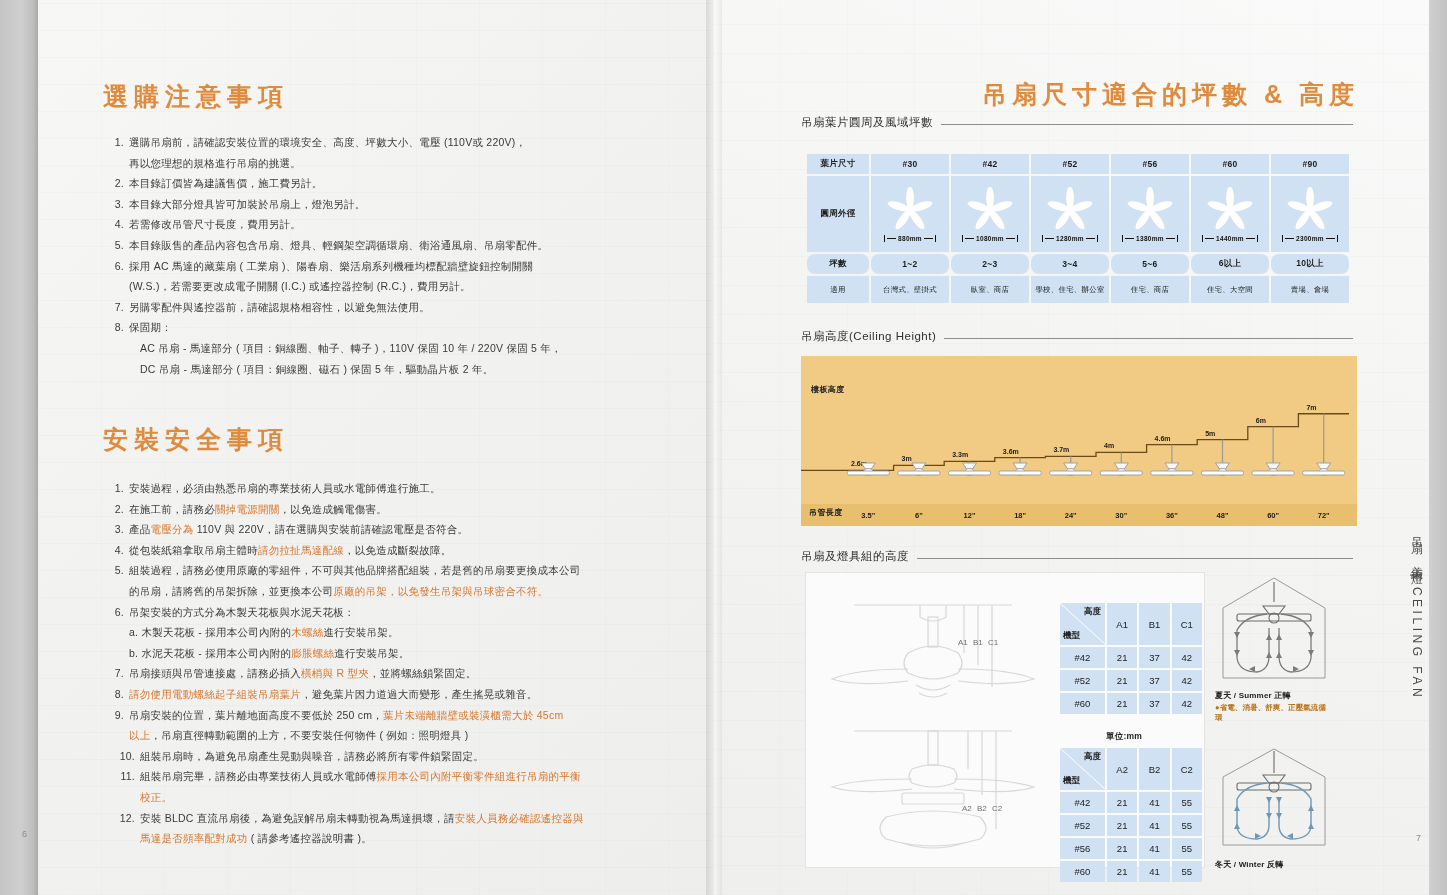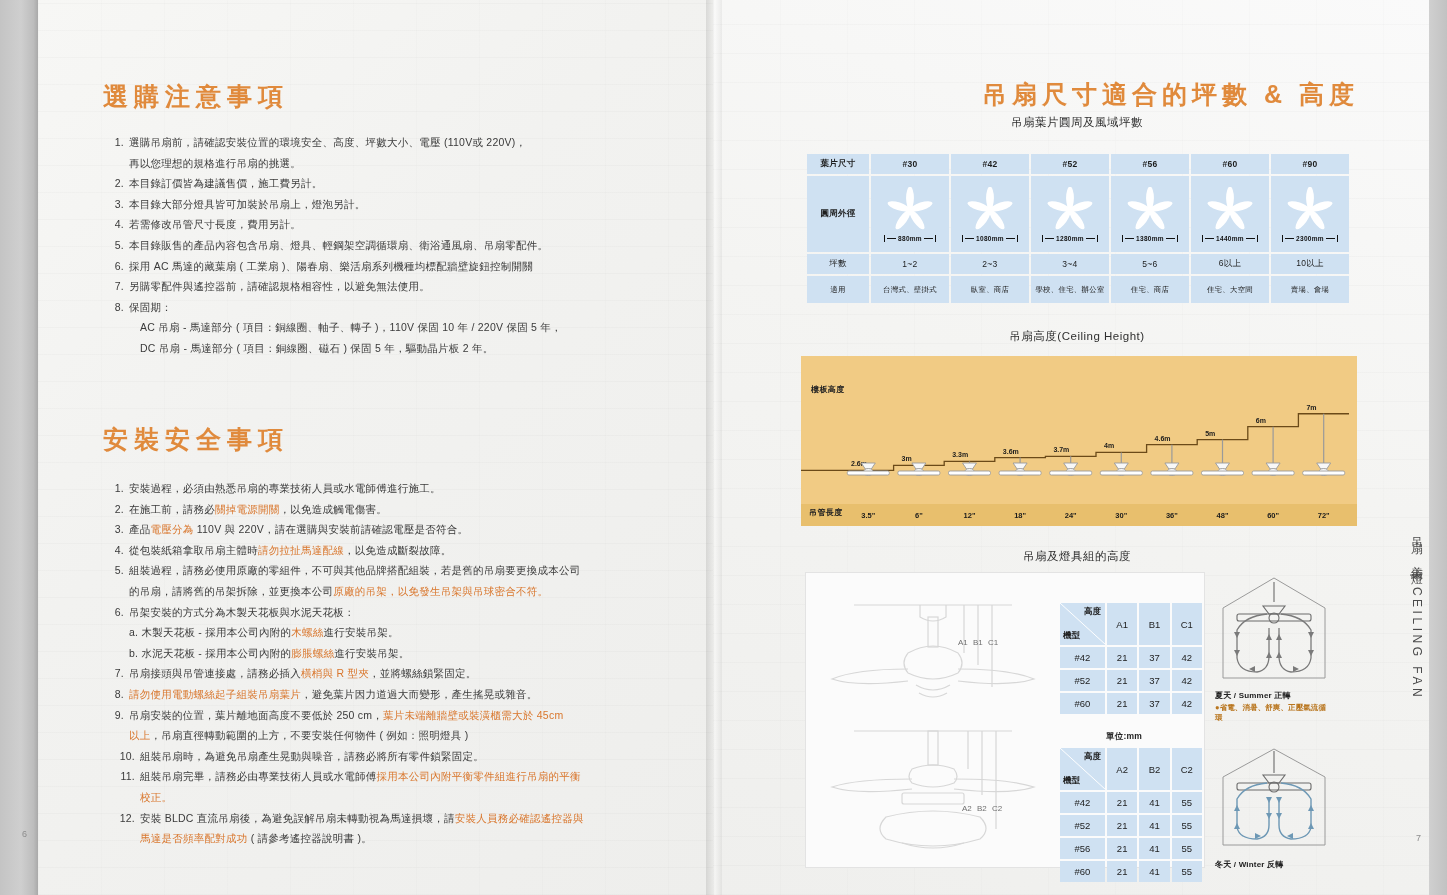--- a/index.html
+++ b/index.html
@@ -63,21 +63,21 @@
     display: flex; font-size: 10.5px; line-height: 20.6px; color: #3a3a3a;
     letter-spacing: .25px;
   }
   .note-num { flex: 0 0 auto; width: 19px; text-align: right; padding-right: 5px; }
   .note-num.indent { width: 30px; }
   .note-body { flex: 1 1 auto; }
   .note-body .hl { color: #d9762c; }
 
   
   .cap-row {
-    position: absolute; display: flex; align-items: center; width: 552px; flex-direction: column;
+    position: absolute; display: flex; align-items: center; width: 552px;
   }
   .cap-row .cap-text {
     font-size: 11.5px; color: #2f2f2f; white-space: nowrap; letter-spacing: .5px;
   }
   .cap-row .cap-rule {
     flex: 1 1 auto; height: 1px; background: #8d8d8d; margin-left: 8px; margin-top: 3px;
   }
   #cap-blade  { left: 801px; top: 115px; }
   #cap-height { left: 801px; top: 329px; }
   #cap-light  { left: 801px; top: 549px; }
@@ -89,21 +89,21 @@
     table-layout: fixed;
   }
   #blade-table td, #blade-table th {
     background: #cfe1f2; border: 0; text-align: center; vertical-align: middle;
     font-size: 8.5px; color: #1d1d1d; font-weight: bold; padding: 4px 1px;
     letter-spacing: .3px;
   }
   #blade-table .rowhead { width: 62px; }
   #blade-table tr.r-size td { height: 18px; }
   #blade-table tr.r-fan  td { height: 76px; padding: 0; }
-  #blade-table tr.r-ping td { height: 17px; font-weight: normal; }
+  #blade-table tr.r-ping td { height: 17px; font-weight: bold; border-radius: 8px; }
   #blade-table tr.r-use  td { height: 27px; font-weight: normal; line-height: 11px; font-size: 7.4px; }
   .fan-cell-inner { display: flex; flex-direction: column; align-items: center; justify-content: center; height: 76px; }
   .dim-line {
     display: flex; align-items: center; justify-content: center;
     font-size: 6.5px; font-weight: bold; color: #111; margin-top: 2px; white-space: nowrap;
   }
   .dim-line .bar { display: inline-block; height: 1px; background: #111; margin: 0 2px; }
   .dim-line .tick { display: inline-block; width: 1px; height: 7px; background: #111; }
 
   
@@ -195,20 +195,24 @@
         <span class="note-num">4.</span>
         <span class="note-body">若需修改吊管尺寸長度，費用另計。</span>
       </div>
       <div class="note-item">
         <span class="note-num">5.</span>
         <span class="note-body">本目錄販售的產品內容包含吊扇、燈具、輕鋼架空調循環扇、衛浴通風扇、吊扇零配件。</span>
       </div>
       <div class="note-item">
         <span class="note-num">6.</span>
         <span class="note-body">採用 AC 馬達的藏葉扇 ( 工業扇 )、陽春扇、樂活扇系列機種均標配牆壁旋鈕控制開關</span>
+      </div>
+      <div class="note-item">
+        <span class="note-num"></span>
+        <span class="note-body">(W.S.)，若需要更改成電子開關 (I.C.) 或遙控器控制 (R.C.)，費用另計。</span>
       </div>
       <div class="note-item">
         <span class="note-num">7.</span>
         <span class="note-body">另購零配件與遙控器前，請確認規格相容性，以避免無法使用。</span>
       </div>
       <div class="note-item">
         <span class="note-num">8.</span>
         <span class="note-body">保固期：</span>
       </div>
       <div class="note-item">

